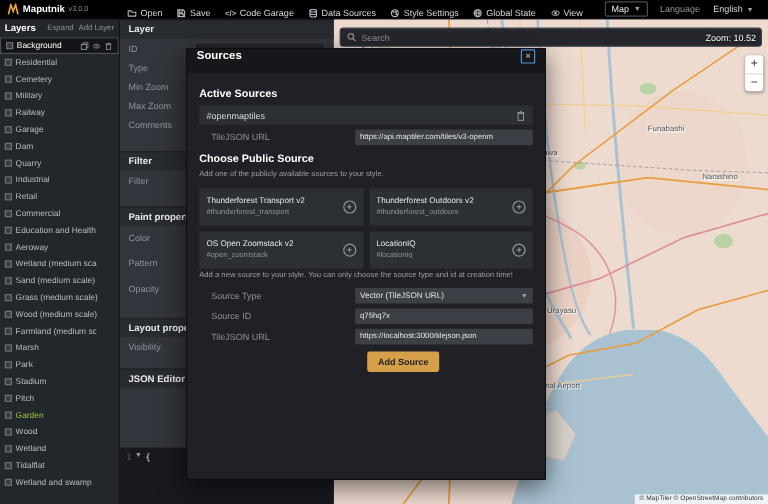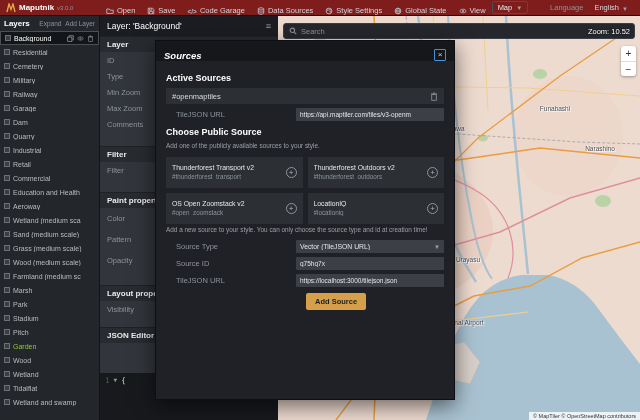--- a/index.html
+++ b/index.html
@@ -1,31 +1,31 @@
 <!DOCTYPE html>
 <html style="--accent: #d6a04a; --highlight: #96c93d; --water: #a9c2d1; --land: #eedbd0;"><head>
 <meta charset="utf-8">
 <style>
   * { margin:0; padding:0; box-sizing:border-box; }
   html,body { width:640px; height:420px; }
   body { font-family:"Liberation Sans", sans-serif; background:#191b20; position:relative; overflow:hidden; }
   svg { display:block; }
 
   
-  .toolbar { position:absolute; top:0; left:0; width:640px; height:16px; background:#7f1d1d;
+  .toolbar { position:absolute; top:0; left:0; width:640px; height:16px; background:#000000;
              display:flex; align-items:center; z-index:40; border-bottom:1px solid #0d0e11; }
   .logo { display:flex; align-items:center; gap:3px; padding:0 6px; width:100px; }
   .logo-name { color:#fff; font-size:8px; font-weight:bold; }
   .logo-ver { color:#8d939b; font-size:6px; }
   .tb-item { display:flex; align-items:flex-end; gap:3px; color:#d3d6da; font-size:7.5px; padding:0 6px;
              height:100%; cursor:pointer; white-space:nowrap; }
   .tb-item svg { width:8px; height:8px; stroke:#aeb4bb; fill:none; stroke-width:1.2; }
   .tb-code { color:#aeb4bb; font-size:6.5px; font-weight:bold; }
   .tb-select { display:flex; align-items:center; gap:4px; border:1px solid #4a4e55; border-radius:2px;
-               padding:1px 5px; color:#e8eaed; font-size:7.5px; margin-left:0; cursor:pointer; }
+               padding:1px 5px; color:#e8eaed; font-size:7.5px; margin-left:12px; cursor:pointer; }
   .caret { color:#9aa0a6; font-size:6px; }
   .tb-right { margin-left:auto; display:flex; align-items:center; padding-right:6px; }
   .tb-label { color:#8d939b; font-size:7.5px; padding:0 5px; }
 
   
   .sidebar { position:absolute; top:16px; left:0; width:100px; bottom:0; background:#23262a;
              border-right:1px solid #121418; z-index:10; }
   .sidebar-header { height:15px; display:flex; align-items:center; padding:0 4px; gap:4px; }
   .sidebar-title { color:#fff; font-size:8px; font-weight:bold; flex:1; }
   .sidebar-btn { color:#8d939b; font-size:6.5px; cursor:pointer; white-space:nowrap; }
@@ -83,21 +83,21 @@
   .zb { height:15px; display:flex; align-items:center; justify-content:center; color:#333;
         font-size:10px; cursor:pointer; }
   .zb + .zb { border-top:1px solid #ddd; }
   .attr { position:absolute; right:0; bottom:0; background:rgba(255,255,255,.78); color:#333;
           font-size:5.5px; padding:1px 4px; z-index:3; }
 
   
   .modal { position:absolute; left:155px; top:40px; width:300px; height:360px; background:#1f2126;
            border:1px solid #0e0f12; box-shadow:0 6px 20px rgba(0,0,0,.55); z-index:50;
            display:flex; flex-direction:column; }
-  .modal-header { height:20px; background:#15171b; display:flex; align-items:flex-end; padding:0 8px; flex:none;font-style:italic; }
+  .modal-header { height:20px; background:#15171b; display:flex; align-items:flex-start; padding:0 8px; flex:none; }
   .modal-title { color:#fff; font-size:9.5px; font-weight:bold; flex:1; }
   .modal-close { width:12px; height:12px; border:1px solid #4a90d9; border-radius:1px; color:#cfd2d6;
                  font-size:8px; line-height:10px; text-align:center; cursor:pointer; }
   .modal-body { padding:6px 10px; flex:1; overflow:hidden; }
   .m-heading { color:#fff; font-size:9px; font-weight:bold; margin:6px 0 5px; }
   .m-desc { color:#9aa0a6; font-size:6.4px; margin-bottom:6px; line-height:1.35; }
   .active-row { background:#2c2f34; height:16px; display:flex; align-items:center; padding:0 6px; }
   .active-id { color:#d9dbdf; font-size:7.5px; flex:1; }
   .active-row svg { width:8px; height:9px; stroke:#9aa0a6; fill:none; stroke-width:1; cursor:pointer; }
   .m-row { display:flex; align-items:center; margin-top:4px; }
@@ -323,24 +323,20 @@
         <span class="layer-label">Tidalflat</span>
       </div>
       <div class="layer-item">
         <span class="sq"></span>
         <span class="layer-label">Wetland and swamp</span>
       </div>
     </div>
 </div>
 
 <div class="editor">
-  <div class="editor-header">
-    <span>Layer: 'Background'</span>
-    <span class="editor-menu">≡</span>
-  </div>
 
   <div class="section-title">Layer</div>
   <div>
       <div class="ed-field">
         <span class="ed-label">ID</span>
         <span class="ed-input"></span>
       </div>
       <div class="ed-field">
         <span class="ed-label">Type</span>
         <span class="ed-input"></span>

